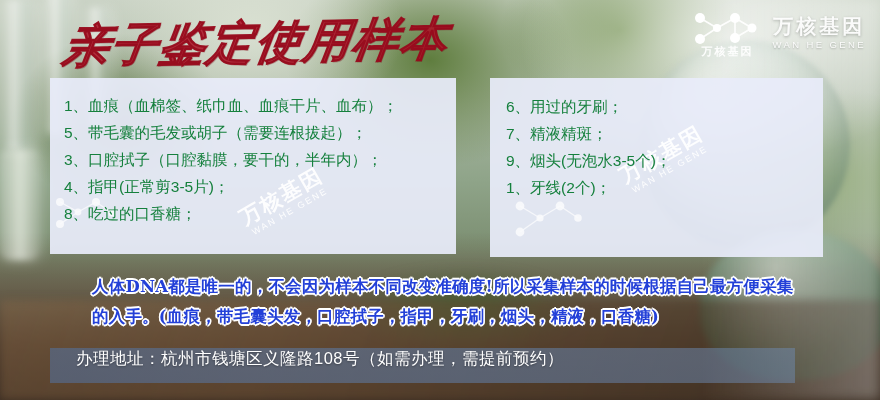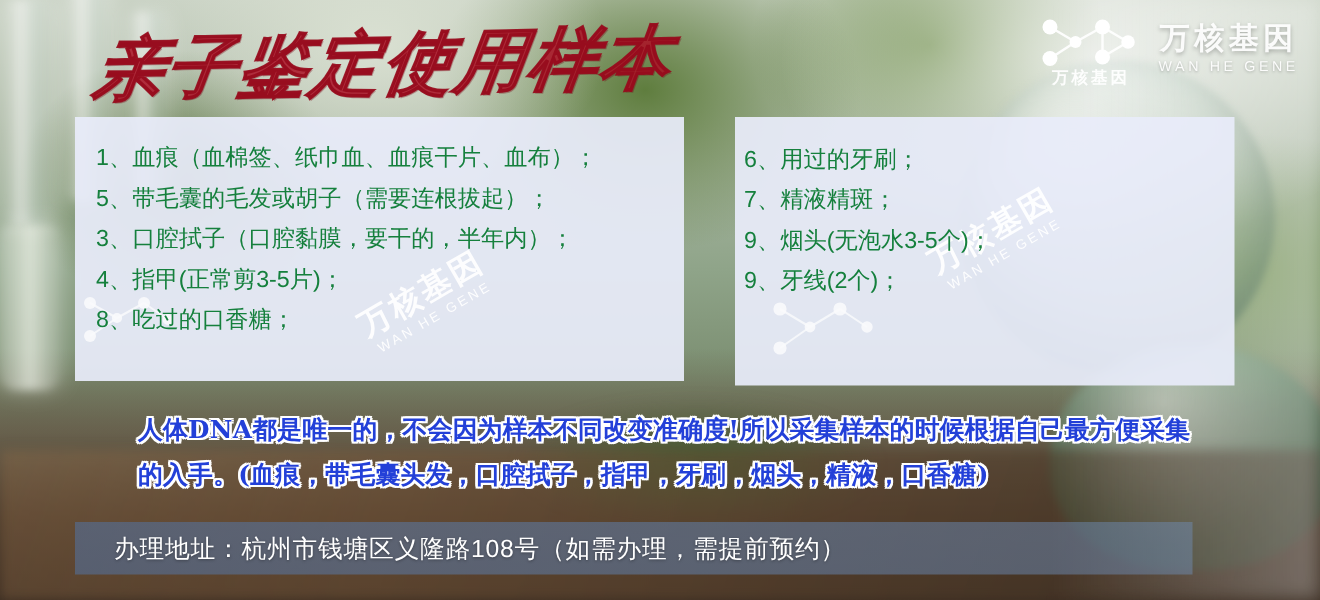--- a/index.html
+++ b/index.html
@@ -82,21 +82,21 @@
   .panel{
     position:absolute; background:rgba(232,236,250,.93);
     overflow:hidden;
   }
   .panel-left { left:50px;  top:78px; width:406px; height:176px; }
   .panel-right{ left:490px; top:78px; width:333px; height:179px; }
 
   .list{ position:relative; z-index:2; padding:14px 0 0 14px; }
   .list li{ list-style:none; color:#15803d; font-size:15.5px; line-height:27px;
             white-space:nowrap; font-family:"Liberation Sans","DejaVu Sans",sans-serif; }
-  .panel-right .list{ padding-left:6px; padding-top:15px; }
+  .panel-right .list{ padding-left:16px; padding-top:15px; }
 
   
   .wm{ position:absolute; z-index:1; color:rgba(255,255,255,.92); pointer-events:none;
        transform:rotate(-30deg); transform-origin:left top; display:flex; flex-direction:column;
        align-items:center; line-height:1; }
   .wm .wm-cn{ font-size:21px; font-weight:bold; letter-spacing:2px; }
   .wm .wm-en{ font-size:9px; letter-spacing:2px; margin-top:3px; }
   .wm-a{ left:186px; top:132px; }
   .wm-c{ left:126px; top:90px; }
   .wm-mol{ position:absolute; z-index:1; opacity:.85; }
@@ -111,21 +111,21 @@
       -1.4px -1.4px 0 #fff,  1.4px -1.4px 0 #fff,
       -1.4px  1.4px 0 #fff,  1.4px  1.4px 0 #fff,
        0 -1.6px 0 #fff, 0 1.6px 0 #fff, -1.6px 0 0 #fff, 1.6px 0 0 #fff;
     margin-left: 36px;
   }
 
   
   .addr{
     position:absolute; left:50px; top:348px; width:745px; height:35px;
     background:linear-gradient(to right, rgba(84,110,150,.62), rgba(96,124,164,.58) 55%, rgba(110,136,172,.52));
-    display:flex; align-items:center;
+    display:flex; align-items:flex-start;
   }
   .addr span{
     color:#ffffff; font-size:16.5px; letter-spacing:.5px; padding-left:26px;
     white-space:nowrap; text-shadow:0 1px 2px rgba(0,0,0,.35);
     font-family:"Liberation Sans","DejaVu Sans",sans-serif;
   }
 </style>
 </head>
 <body>
 
@@ -220,21 +220,21 @@
           <circle cx="10" cy="42" r="4.4"></circle>
         <circle cx="30" cy="28" r="3.6"></circle>
           <circle cx="50" cy="16" r="4.4"></circle>
           <circle cx="68" cy="28" r="3.8"></circle>
         </g>
     </svg>
     <ul class="list">
       <li>6、用过的牙刷；</li>
       <li>7、精液精斑；</li>
       <li>9、烟头(无泡水3-5个)；</li>
-      <li>9、牙线(2个)；</li>
+      <li>1、牙线(2个)；</li>
     </ul>
   </div>
 
   <div class="para">
     <div>人体DNA都是唯一的，不会因为样本不同改变准确度!所以采集样本的时候根据自己最方便采集</div>
     <div>的入手。(血痕，带毛囊头发，口腔拭子，指甲，牙刷，烟头，精液，口香糖)</div>
   </div>
 
   <div class="addr">
     <span>办理地址：杭州市钱塘区义隆路108号（如需办理，需提前预约）</span>

